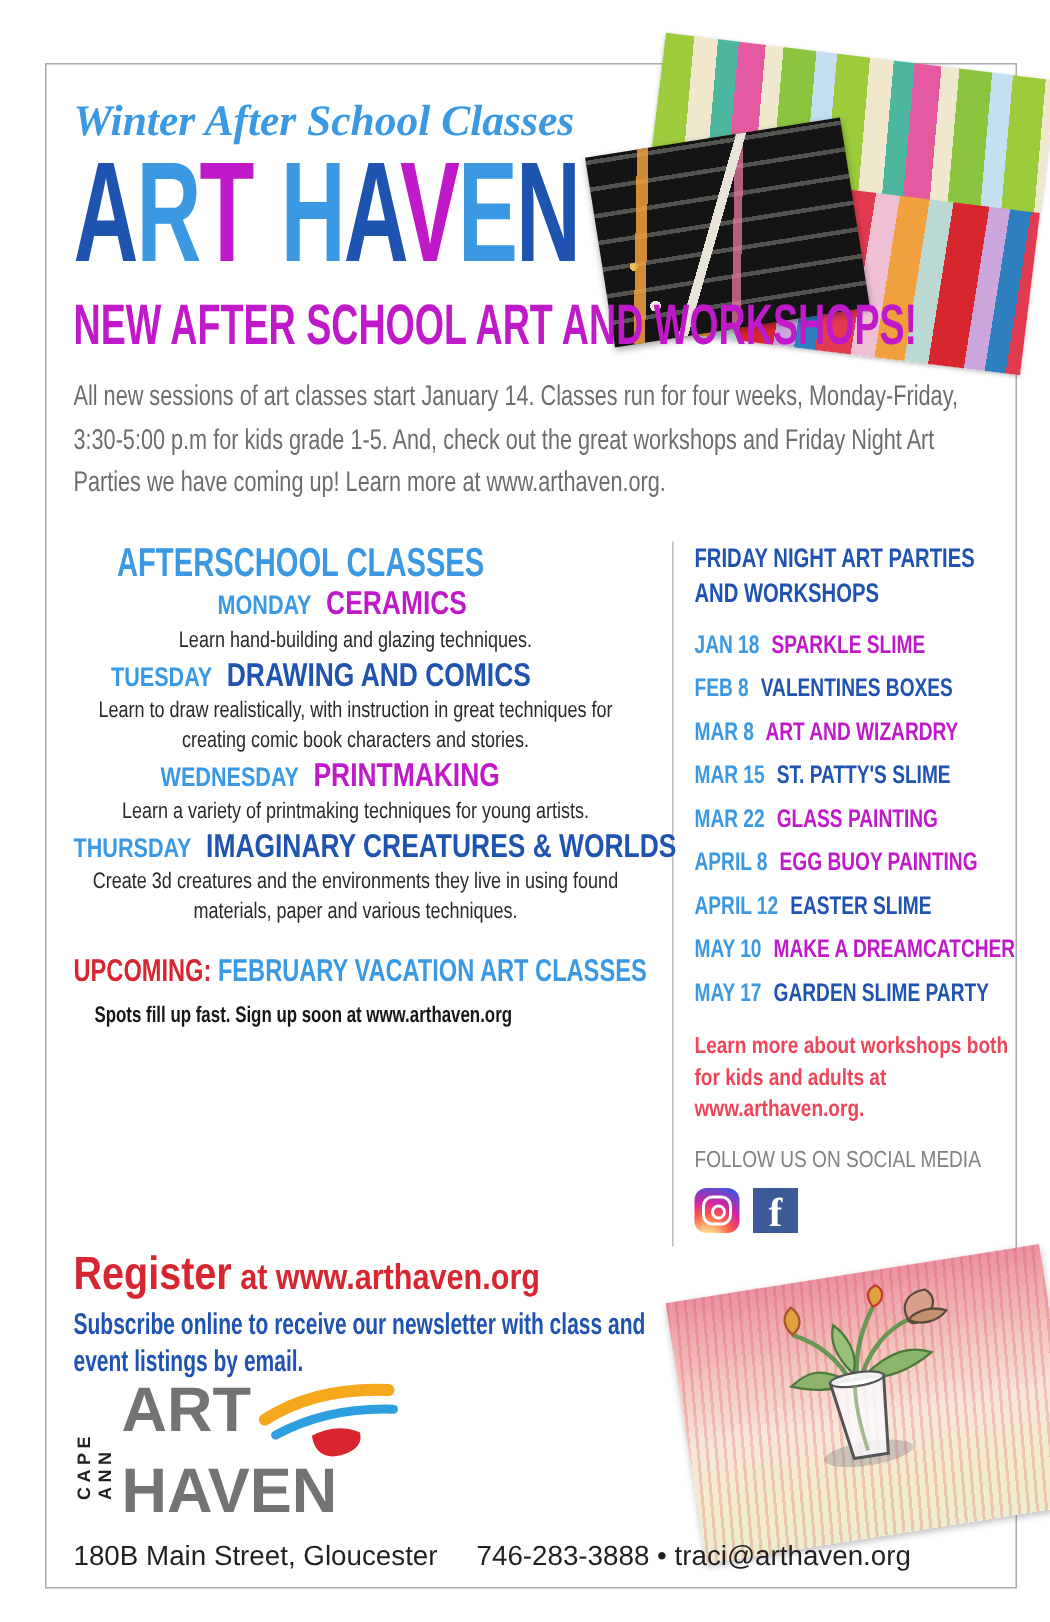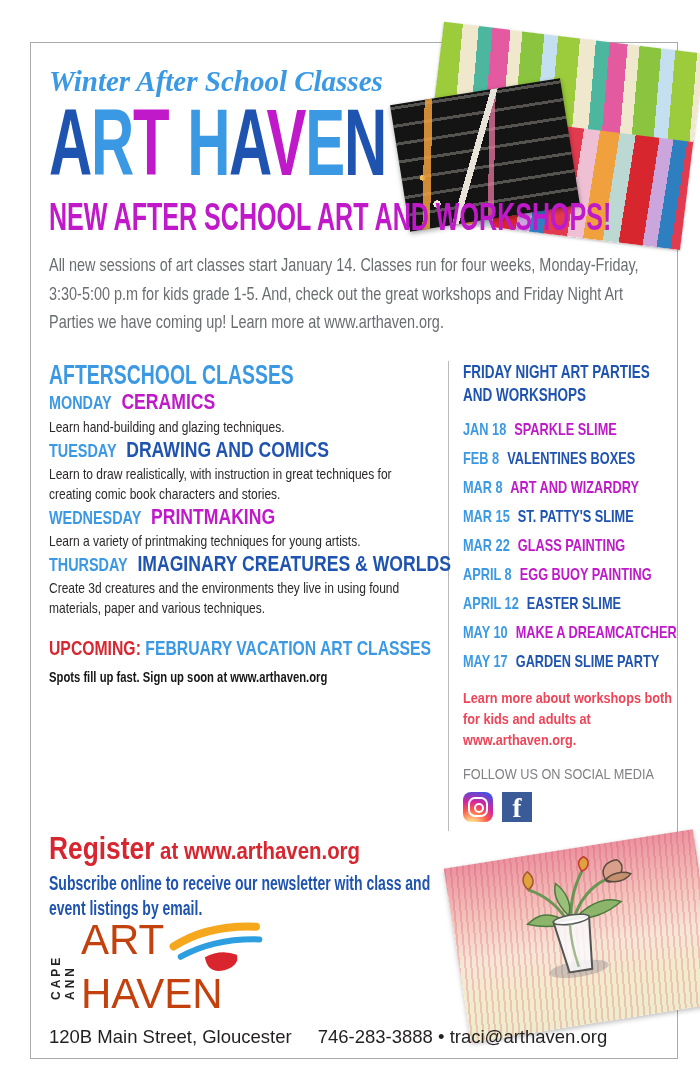--- a/index.html
+++ b/index.html
@@ -24,21 +24,21 @@
   .brand{font-weight:700;font-size:95px;line-height:.9;letter-spacing:-2px;
          transform:scaleX(.63);transform-origin:0 0;white-space:nowrap;margin-top:2px;}
   .brand .gap{margin-left:30px;}
   .tagline{font-weight:700;font-size:38px;line-height:1.05;margin-top:12px;
            transform:scaleX(.66);transform-origin:0 50%;white-space:nowrap;}
   .intro{font-size:19px;line-height:1.5;width:780px;margin-top:14px;
          transform:scaleX(.76);transform-origin:0 0;}
 
   
   .columns{position:absolute;left:18px;top:318px;width:612px;display:flex;z-index:2;}
-  .leftcol{width:399px;flex:0 0 399px;}
+  .leftcol{width:399px;flex:0 0 399px;text-align:center;}
   .rightcol{flex:1;border-left:1px solid #b9bbbd;padding-left:14px;min-height:470px;}
 
   .sec-title{font-weight:700;font-size:27px;line-height:1.05;}
   .class-item{}
   .class-line{font-size:22px;font-weight:700;line-height:1.15;}
   .class-line .day{font-size:18px;margin-right:6px;}
   .desc{font-size:15px;line-height:1.33;width:470px;margin-top:2px;
         transform:scaleX(.8);transform-origin:0 0;color:#2b2828;}
 
   .upcoming{margin-top:18px;font-size:21px;font-weight:700;}
@@ -69,21 +69,21 @@
   .reg-suffix{font-size:24px;font-weight:700;}
   .subscribe{font-size:20px;font-weight:700;line-height:1.25;width:570px;margin-top:4px;
              transform:scaleX(.70);transform-origin:0 0;}
 
   
   .footer{position:absolute;left:18px;bottom:10px;width:612px;z-index:2;}
   .logo-row{display:flex;align-items:flex-start;}
   .capeann{font-size:12px;font-weight:600;letter-spacing:3px;color:#231f20;
            writing-mode:vertical-rl;transform:rotate(180deg);height:80px;
            display:flex;align-items:center;margin-right:4px;}
-  .logo-text{font-weight:400;font-size:42px;line-height:.95;color:#c2410c;letter-spacing:0;}
+  .logo-text{font-weight:700;font-size:42px;line-height:.95;color:#737373;letter-spacing:0;}
   .logo-line1{display:flex;align-items:flex-start;}
   .strokes{margin-left:4px;margin-top:2px;transform:rotate(-6deg);}
   .address{font-size:18.5px;color:#231f20;margin-top:12px;}
   .address .ph{margin-left:26px;}
 
   
   .art{position:absolute;z-index:1;}
   .bottles{left:400px;top:-6px;width:262px;height:198px;transform:rotate(7deg);
     box-shadow:0 1px 3px rgba(0,0,0,.25);
     background:
@@ -260,19 +260,19 @@
           <svg class="strokes" width="96" height="52" viewBox="0 0 96 52">
             <path d="M6 20 Q42 2 90 9" stroke="#f5a81c" stroke-width="8" fill="none" stroke-linecap="round"></path>
             <path d="M12 31 Q48 16 92 22" stroke="#2d9fe0" stroke-width="6" fill="none" stroke-linecap="round"></path>
             <path d="M36 34 q17 -7 32 1 q2 11 -14 14 q-17 2 -18 -15 z" fill="#d8252e"></path>
           </svg>
         </div>
         <div class="logo-text">HAVEN</div>
       </div>
     </div>
     <div class="address">
-      <span>120B Main Street, Gloucester</span><span class="ph">746-283-3888</span>
+      <span>180B Main Street, Gloucester</span><span class="ph">746-283-3888</span>
       <span>•</span>
       <span>traci@arthaven.org</span>
     </div>
   </div>
 
 </div>
 
 </body></html>

